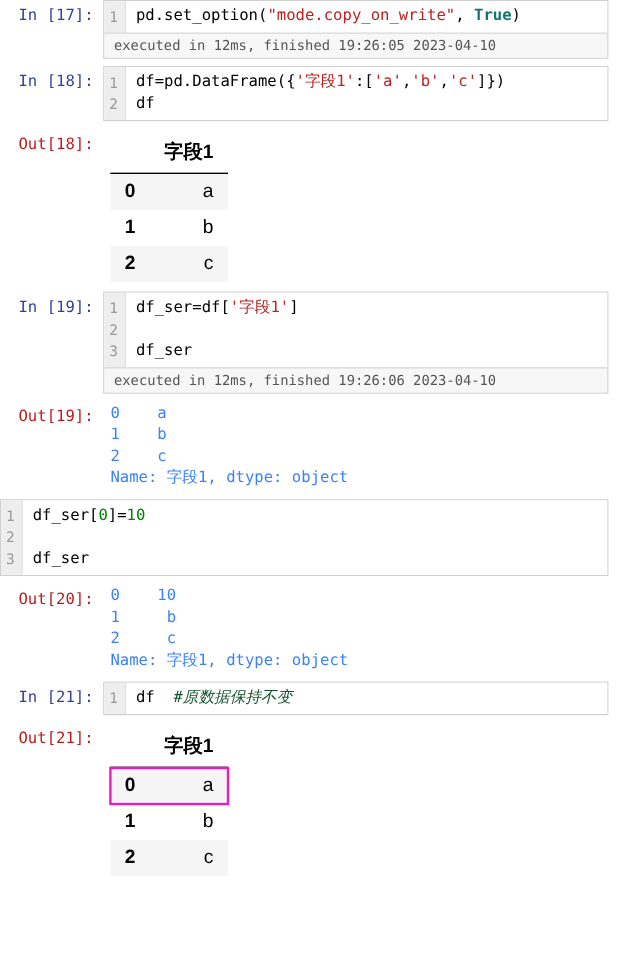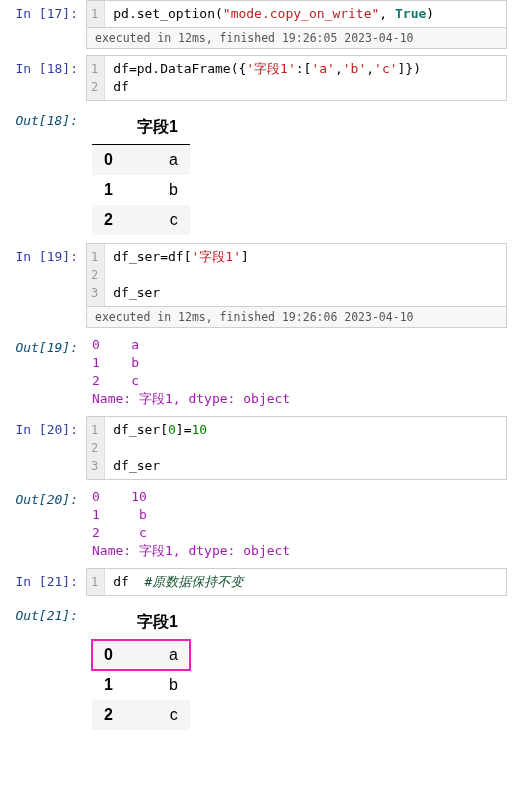--- a/index.html
+++ b/index.html
@@ -1,28 +1,28 @@
 <!DOCTYPE html>
 <html><head>
 <meta charset="utf-8">
 <style>
   * { box-sizing: border-box; margin: 0; padding: 0; }
   body { font-family: "Helvetica Neue", Arial, sans-serif; font-size: 13px; background: #fff; width: 515px; }
   .cell { display: flex; align-items: flex-start; margin-bottom: 6px; }
   .prompt { width: 86px; text-align: right; padding: 6px 8px 0 0; font-family: monospace; font-size: 13px; flex-shrink: 0; }
   .prompt-in { color: #303F9F; }
-  .prompt-out { color: #0c4a6e; font-style: italic; }
+  .prompt-out { color: #b91c1c; }
   .input-area { flex: 1; border: 1px solid #cfcfcf; background: #f7f7f7; margin-right: 8px; }
   .code-block { display: flex; background: #f7f7f7; }
   .gutter { background: #eeeeee; color: #999; font-family: monospace; font-size: 12px; text-align: right; padding: 4px 6px 4px 4px; border-right: 1px solid #ddd; user-select: none; }
   .gutter div { line-height: 18px; }
   .code { background: #fff; font-family: monospace; font-size: 13px; padding: 4px 8px; flex: 1; white-space: pre; line-height: 18px; }
   .exec-info { border-top: 1px solid #cfcfcf; background: #f7f7f7; font-family: monospace; font-size: 11.5px; color: #555; padding: 3px 8px; }
   .output-area { flex: 1; padding: 2px 0 2px 6px; margin-right: 8px; }
-  .text-out { font-family: monospace; font-size: 13px; white-space: pre; line-height: 18px; color: #a21caf; }
+  .text-out { font-family: monospace; font-size: 13px; white-space: pre; line-height: 18px; color: #3b82f6; }
   .df-table { border-collapse: collapse; font-size: 16px; margin-top: 2px; }
   .df-table th, .df-table td { padding: 6px 12px; text-align: right; border: none; }
   .df-table thead th { border-bottom: 1px solid #000; font-weight: bold; }
   .df-table tbody th { font-weight: bold; }
   .df-table tbody tr:nth-child(odd) { background: #f5f5f5; }
   .df-table tbody tr:nth-child(even) { background: #fff; }
   .highlight-row { outline: 2px solid #e91ebd; outline-offset: -1px; }
   .s-str { color: #BA2121; }
   .s-kw { color: #0f766e; font-weight: bold; }
   .s-num { color: #008000; }
@@ -105,21 +105,20 @@
   <div class="prompt prompt-out">Out[19]:</div>
   <div class="output-area">
     <div class="text-out">0    a
 1    b
 2    c
 Name: 字段1, dtype: object</div>
   </div>
 </div>
 
 <div class="cell">
-  <div class="prompt prompt-in">In [20]:</div>
   <div class="input-area">
     <div class="code-block">
       <div class="gutter">
         <div>1</div>
         <div>2</div>
         <div>3</div>
       </div>
       <div class="code">df_ser[<span class="s-num">0</span>]=<span class="s-num">10</span>
 
 df_ser</div>

